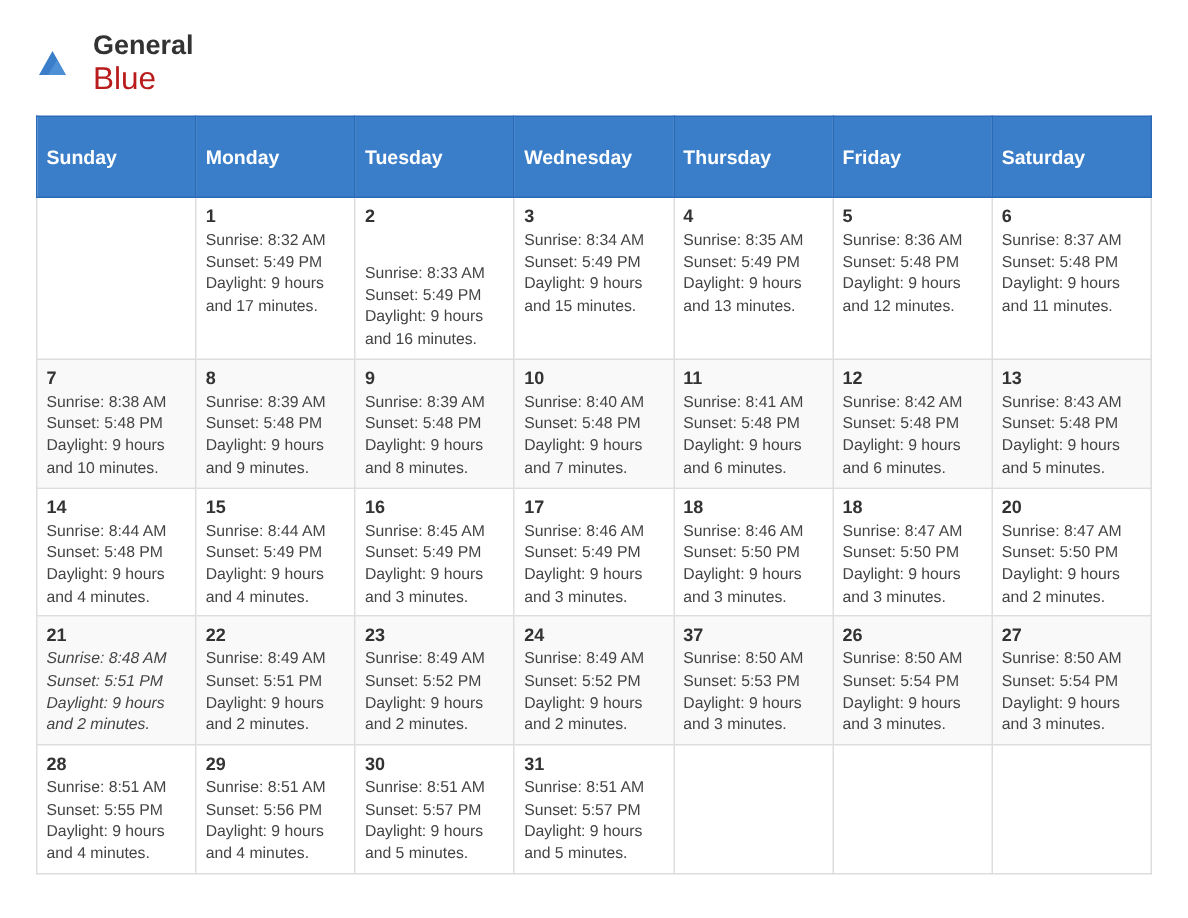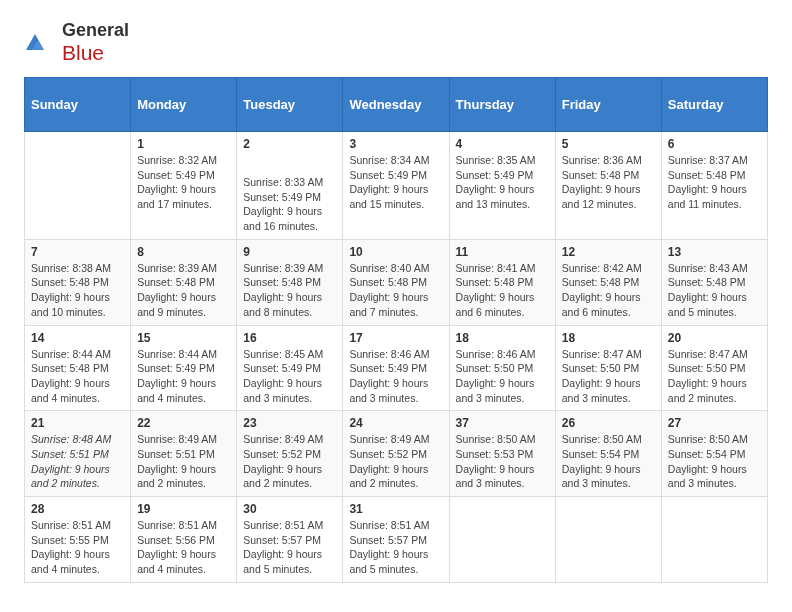--- a/index.html
+++ b/index.html
@@ -310,21 +310,21 @@
       </tr>
       <tr>
         <td>
           <span class="day-number">28</span>
           <div class="day-info" style="white-space: pre-line;">Sunrise: 8:51 AM
 Sunset: 5:55 PM
 Daylight: 9 hours
 and 4 minutes.</div>
         </td>
         <td>
-          <span class="day-number">19</span>
+          <span class="day-number">29</span>
           <div class="day-info" style="white-space: pre-line;">Sunrise: 8:51 AM
 Sunset: 5:56 PM
 Daylight: 9 hours
 and 4 minutes.</div>
         </td>
         <td>
           <span class="day-number">30</span>
           <div class="day-info" style="white-space: pre-line;">Sunrise: 8:51 AM
 Sunset: 5:57 PM
 Daylight: 9 hours

